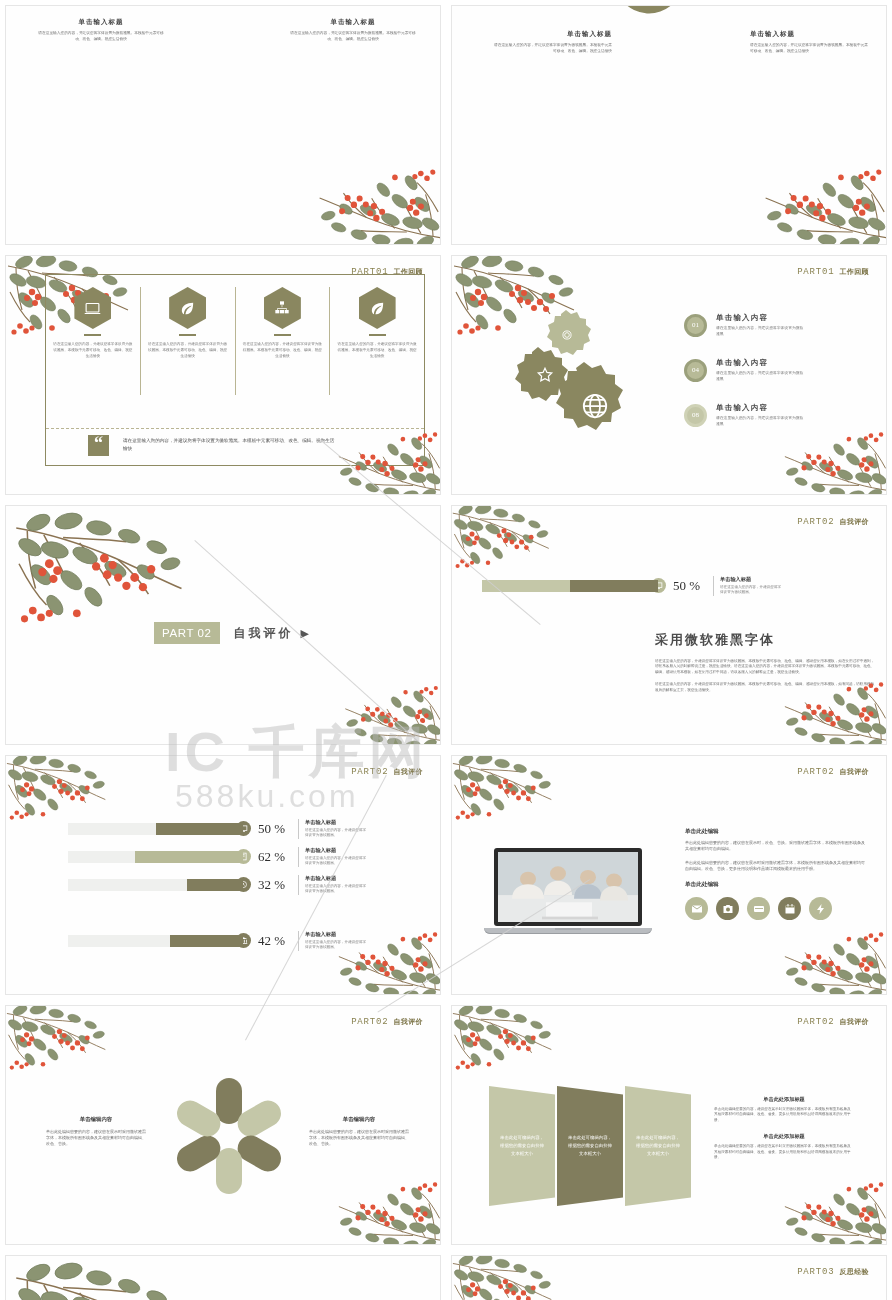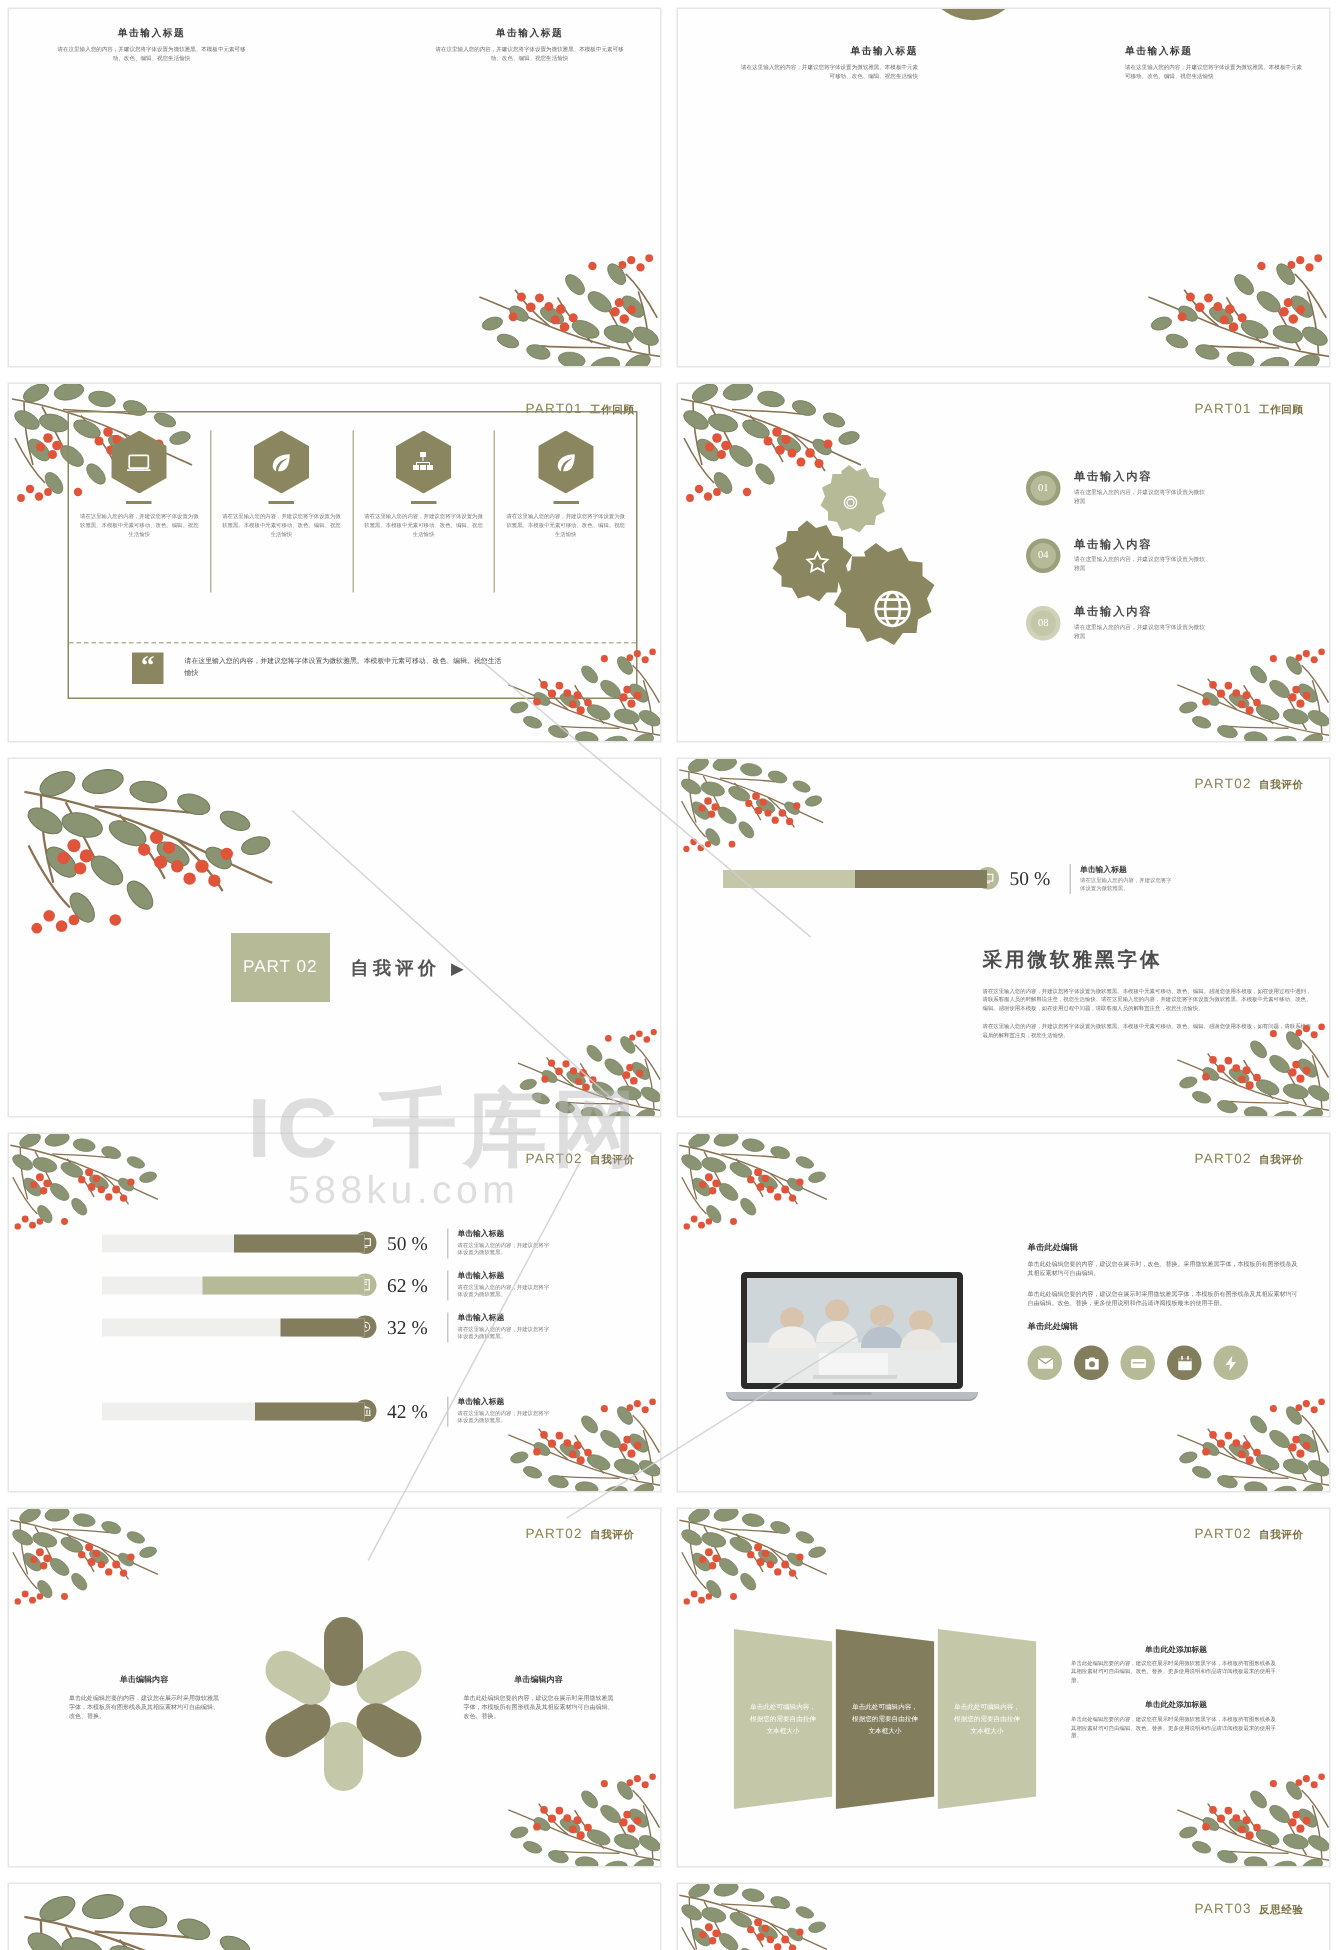--- a/index.html
+++ b/index.html
@@ -22,21 +22,21 @@
     position:relative; width:100%; height:100%;
     background:#fefefe;
     border:1px solid #e6e6e6;
     overflow:hidden;
   }
   
   .shdr{
     position:absolute; right:17px; top:11px;
     font-size:7.5px; letter-spacing:.4px; color:#8a8352; white-space:nowrap;
   }
-  .shdr .p{ font-family:Liberation Sans, sans-serif; font-size:9px; letter-spacing:.8px;}
+  .shdr .p{ font-family:Liberation Mono, monospace; font-size:9px; letter-spacing:.8px;}
   .shdr .z{ margin-left:5px; font-weight:bold; font-size:7px; color:#7b7346;}
   
   .bot{ position:absolute; pointer-events:none; }
   .bot.tl{ left:-4px; top:-4px; }
   .bot.br{ right:-6px; bottom:-10px; transform:rotate(178deg); }
   
   .ttl{ font-weight:bold; color:#3f3f3f; }
   .body{ color:#6d6d6d; line-height:1.5; }
   
   .guide{
@@ -66,21 +66,21 @@
   .gitem{ position:absolute; display:flex; align-items:center; }
   .gnum{ width:23px; height:23px; border-radius:50%;
          display:flex; align-items:center; justify-content:center;
          color:#fff; font-size:7px; font-family:"Liberation Serif",serif;}
   .gtx{ margin-left:9px; }
   .gtx .h{ font-size:7.5px; font-weight:bold; color:#4b4b4b; letter-spacing:1.2px;}
   .gtx .b{ font-size:3.8px; color:#7a7a7a; line-height:1.6; margin-top:2px; width:88px;}
   
   .partwrap{ position:absolute; left:148px; top:116px; display:flex; align-items:center; }
   .partbadge{ background:#b7ba97; color:#fff; font-size:11.5px; letter-spacing:.6px;
-              padding:17px 8px; font-family:"Liberation Sans",sans-serif;}
+              padding:5px 8px; font-family:"Liberation Sans",sans-serif;}
   .parttitle{ margin-left:14px; font-size:12px; letter-spacing:3px; color:#555; font-weight:bold;}
   .parttri{ margin-left:7px; color:#555; font-size:11px; }
   
   .pbrow{ position:absolute; display:flex; align-items:center; }
   .ptrack{ height:12px; background:#eff0ee; position:relative; }
   .pfill{ position:absolute; right:0; top:0; bottom:0; }
   .pknob{ width:15px; height:15px; border-radius:50%; margin-left:-7px;
           display:flex; align-items:center; justify-content:center; color:#fff; font-size:6px;}
   .ppct{ font-family:Liberation Serif, serif; font-size:13px; color:#2f2f2f;
          margin-left:7px; width:40px; }
@@ -610,15 +610,15 @@
   </div>
 
 <div class="guide" style="left:195px; top:540px; width:300px; transform:rotate(42deg);"></div>
 <div class="guide" style="left:540px; top:625px; width:290px; transform:rotate(-140deg);"></div>
 <div class="guide" style="left:245px; top:1040px; width:300px; transform:rotate(-62deg);"></div>
 <div class="guide" style="left:590px; top:880px; width:250px; transform:rotate(148deg);"></div>
 
 <div class="wm" style="left:165px; top:715px; font-size:56px; font-weight:bold; letter-spacing:4px; opacity:.45;">
   <span>IC 千库网</span>
 </div>
-<div class="wm" style="left:192px; top:778px; font-size:26px; letter-spacing:3px; opacity:.45;">
+<div class="wm" style="left:175px; top:778px; font-size:32px; letter-spacing:3px; opacity:.45;">
   <span>588ku.com</span>
 </div>
 
 </body></html>

